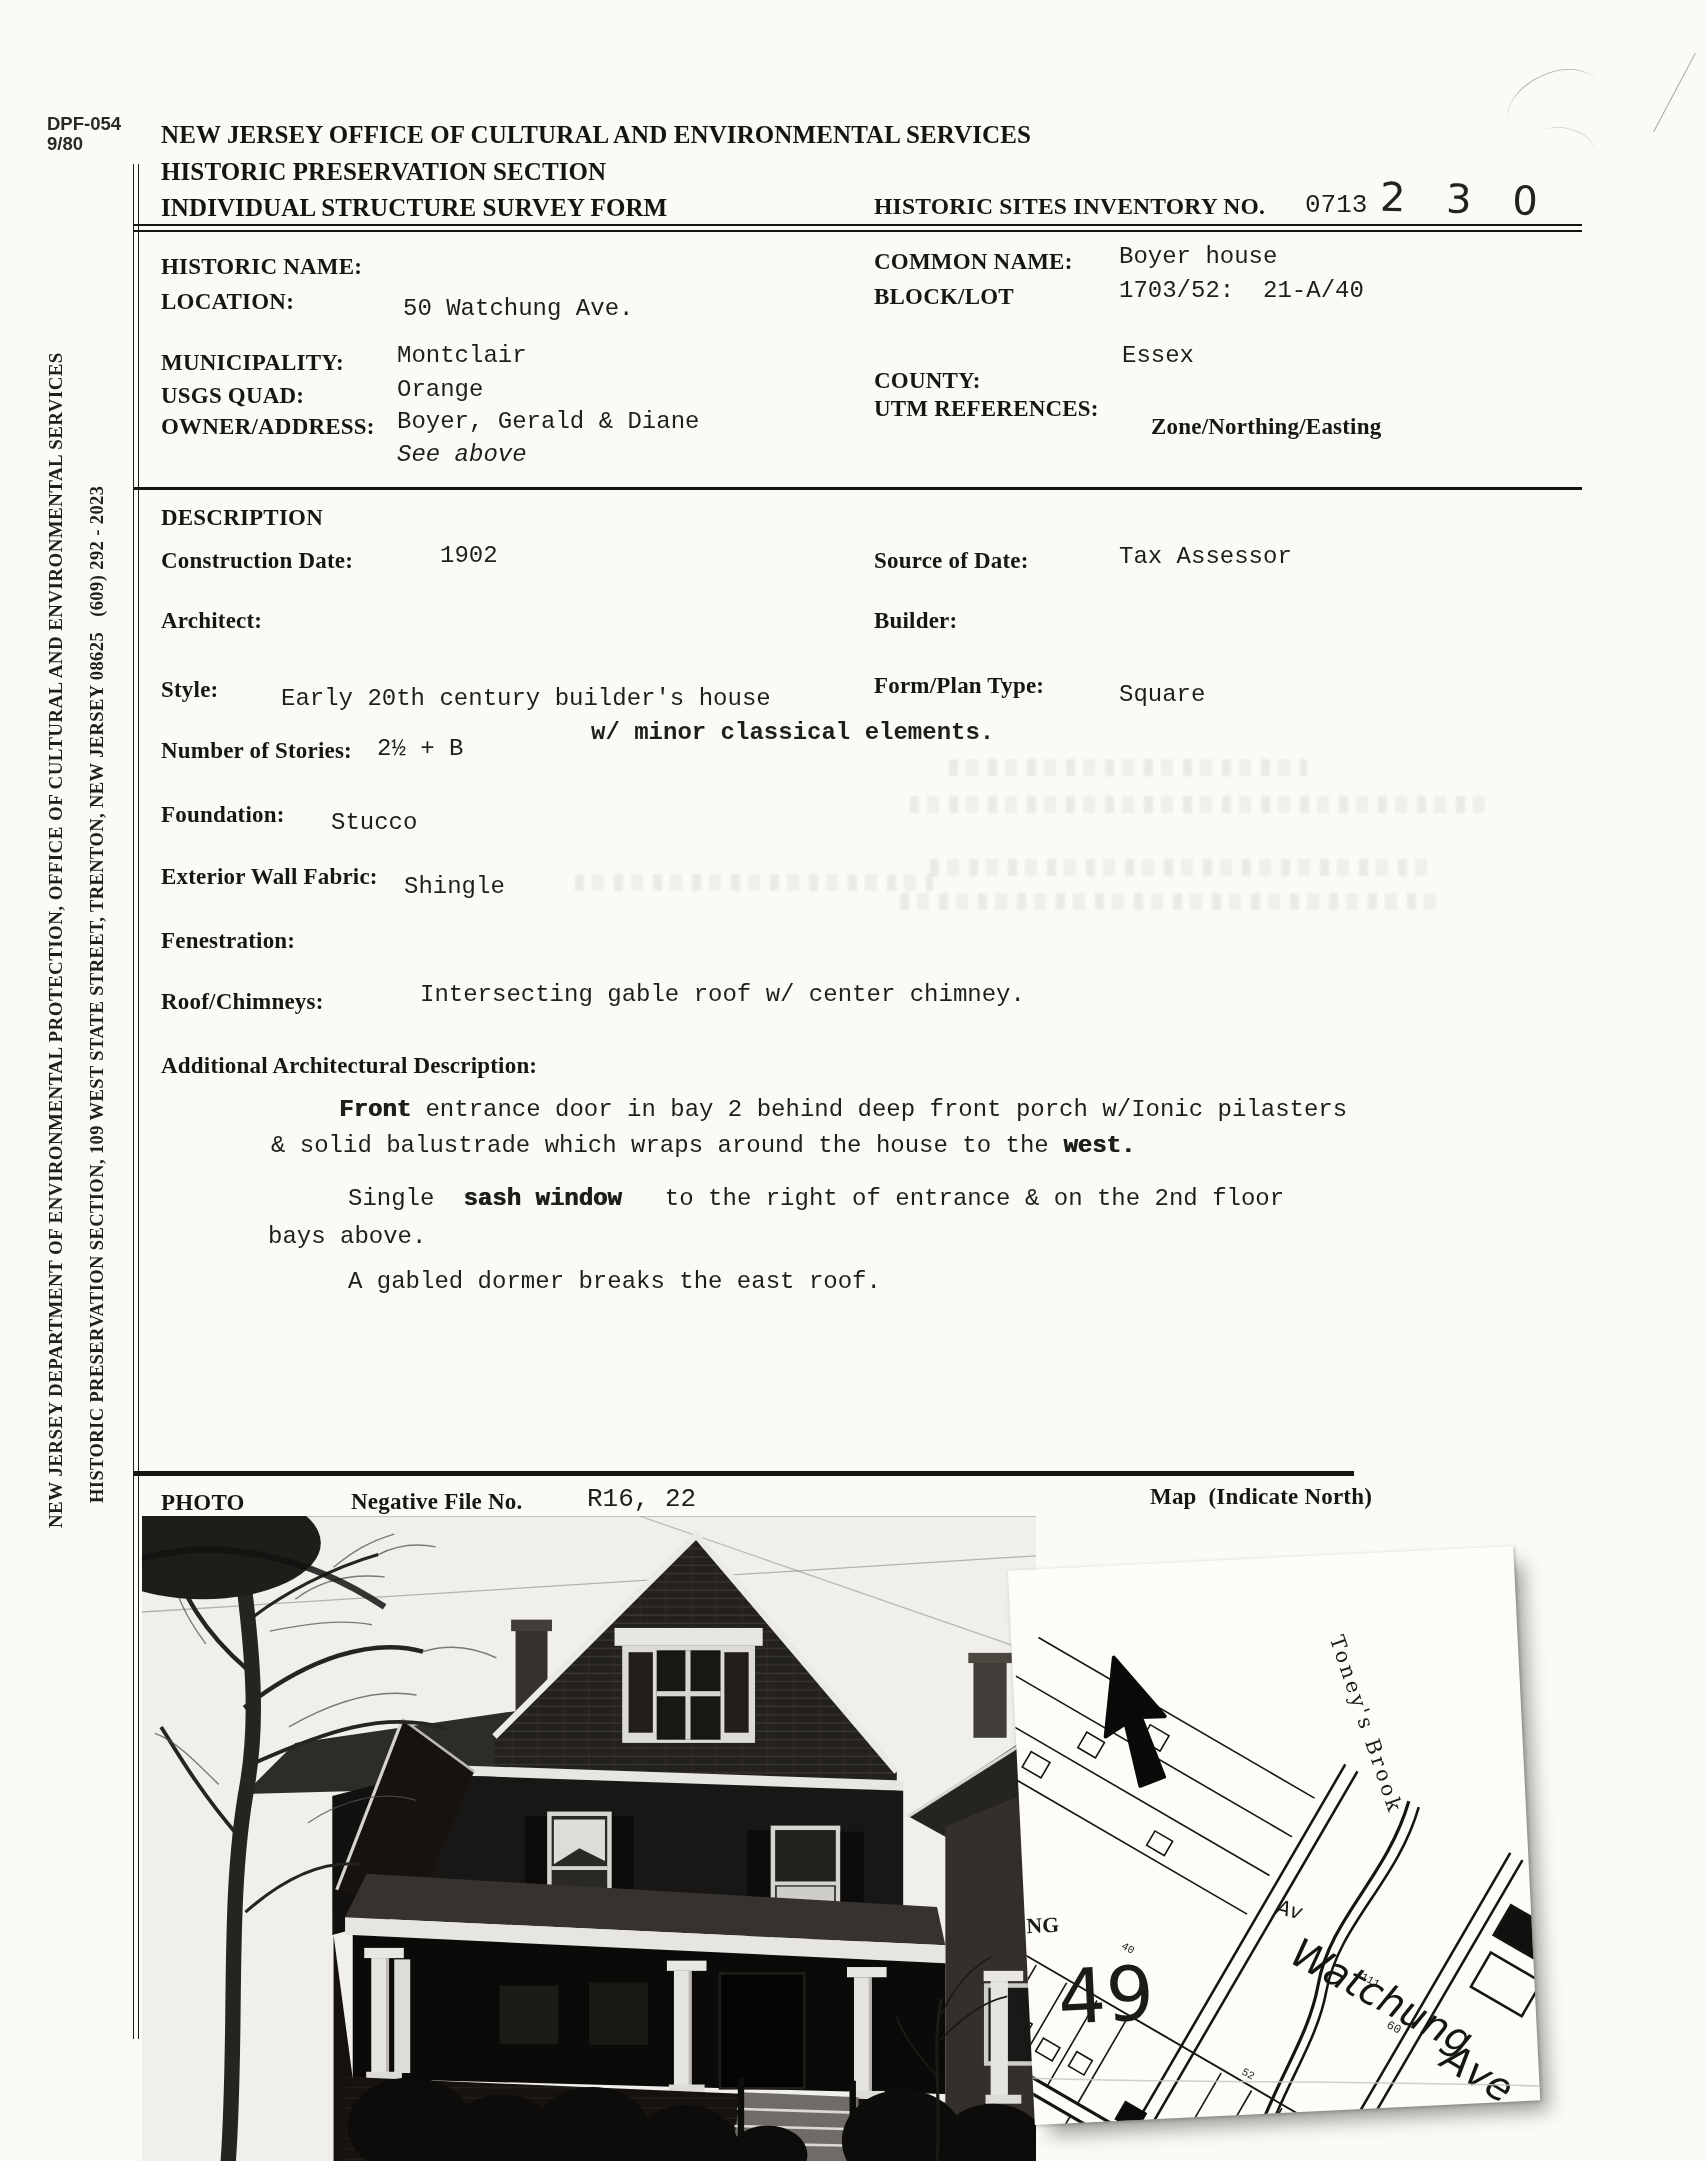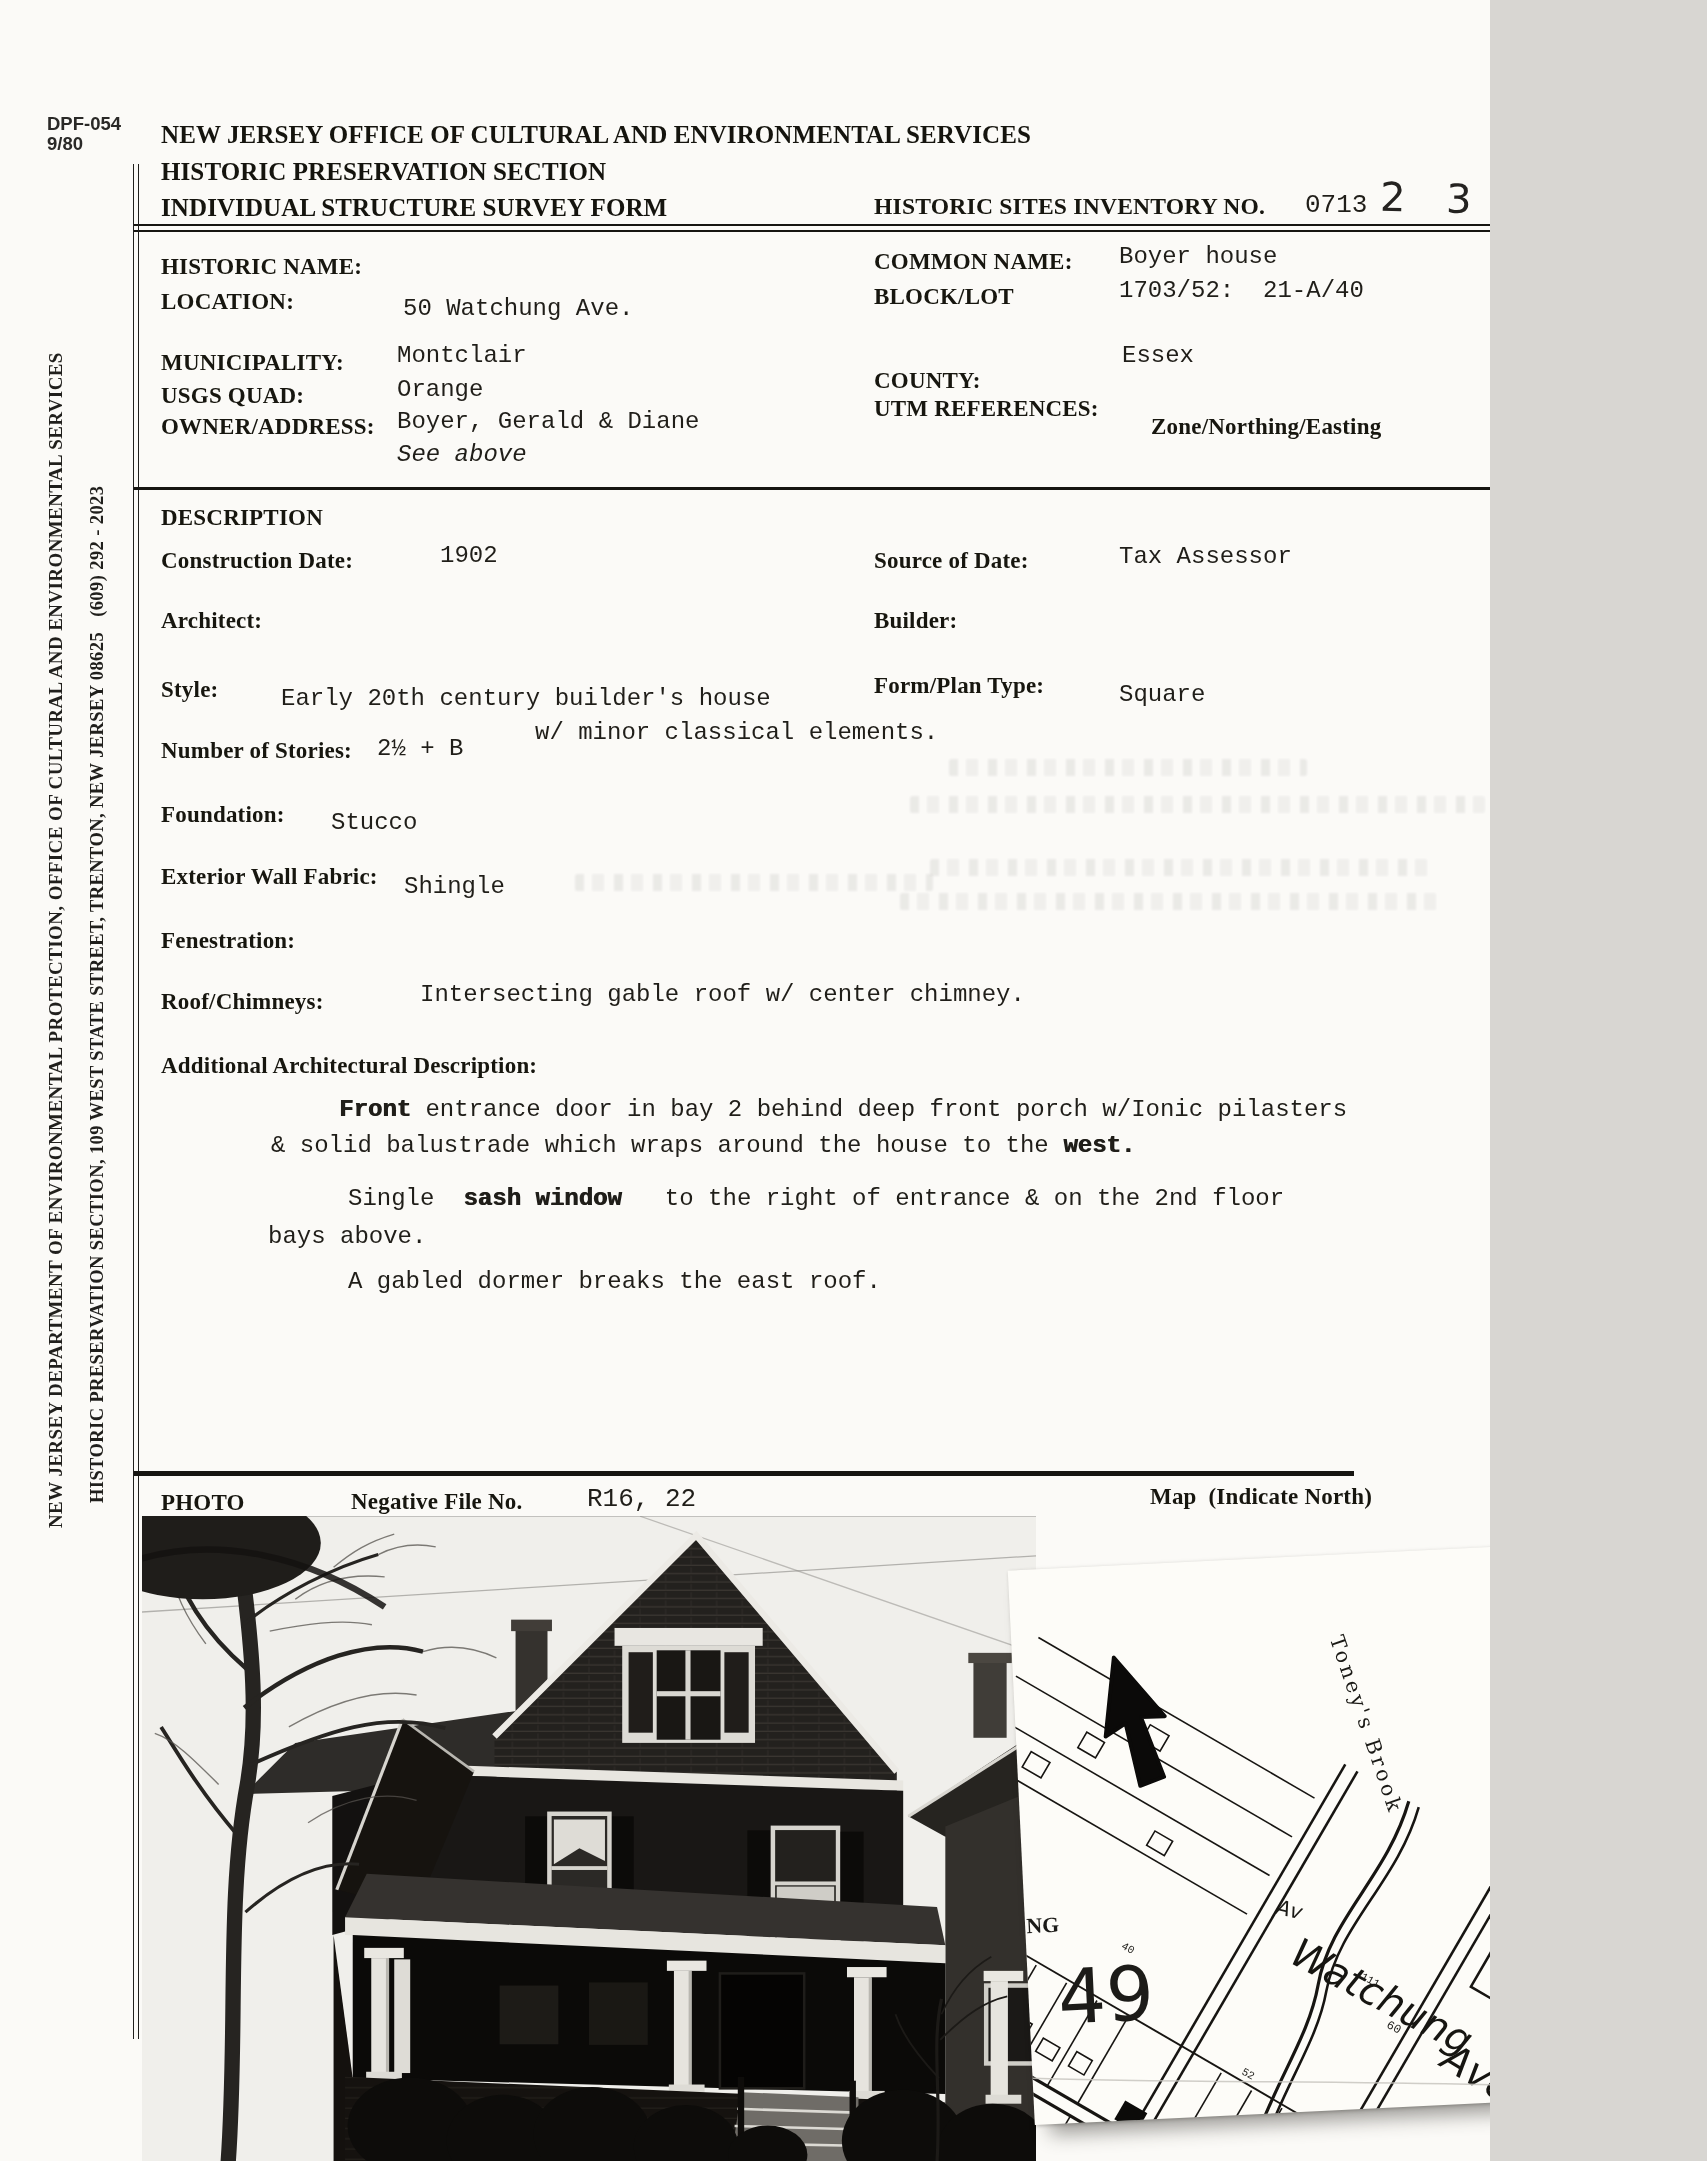--- a/index.html
+++ b/index.html
@@ -1,16 +1,16 @@
 <!DOCTYPE html>
 <html style="font-size:10.2px"><head>
 <meta charset="utf-8">
 <style>
   html,body{margin:0;padding:0;background:#d8d6d2;}
-  .page{position:relative;width:1490px;height:2161px;background:#fbfaf7;overflow:hidden;
+  .page{position:relative;width:1707px;height:2161px;background:#fbfaf7;overflow:hidden;
         font-family:"Liberation Serif",serif;color:#1b1a17;}
   .abs{position:absolute;}
   .lbl{font-weight:700;font-size:23px;letter-spacing:0.2px;white-space:pre;color:#17160f;}
   .h1{font-weight:700;font-size:25px;letter-spacing:0.1px;white-space:pre;color:#15140e;}
   .val{font-family:"Liberation Mono",monospace;font-size:24px;white-space:pre;color:#201e19;}
   .code{font-family:"Liberation Sans",sans-serif;font-weight:700;font-size:18.5px;line-height:20.4px;color:#2a2927;}
   .hand{font-family:"DejaVu Sans",sans-serif;}
   .rule{background:#161511;}
   .rule-double{border-top:2.6px solid #161511;border-bottom:2.6px solid #161511;height:3.8px;}
   .vline{border-left:1.9px solid #201f1c;border-right:1.9px solid #201f1c;width:3.8px;}
@@ -73,21 +73,21 @@
 
   <div class="abs lbl" style="left:161px;top:505px;">DESCRIPTION</div>
   <div class="abs lbl" style="left:161px;top:548px;">Construction Date:</div>
   <div class="abs val" style="left:440px;top:542px;">1902</div>
   <div class="abs lbl" style="left:874px;top:548px;">Source of Date:</div>
   <div class="abs val" style="left:1119px;top:543px;">Tax Assessor</div>
   <div class="abs lbl" style="left:161px;top:608px;">Architect:</div>
   <div class="abs lbl" style="left:874px;top:608px;">Builder:</div>
   <div class="abs lbl" style="left:161px;top:677px;">Style:</div>
   <div class="abs val" style="left:281px;top:685px;">Early 20th century builder's house</div>
-  <div class="abs val" style="left:535px;top:719px;font-weight:400;">w/ minor classical elements.</div>
+  <div class="abs val" style="left:591px;top:719px;font-weight:700;">w/ minor classical elements.</div>
   <div class="abs lbl" style="left:874px;top:673px;">Form/Plan Type:</div>
   <div class="abs val" style="left:1119px;top:681px;">Square</div>
   <div class="abs lbl" style="left:161px;top:738px;">Number of Stories:</div>
   <div class="abs val" style="left:377px;top:735px;">2½ + B</div>
   <div class="abs lbl" style="left:161px;top:802px;">Foundation:</div>
   <div class="abs val" style="left:331px;top:809px;">Stucco</div>
   <div class="abs lbl" style="left:161px;top:864px;">Exterior Wall Fabric:</div>
   <div class="abs val" style="left:404px;top:873px;">Shingle</div>
   <div class="abs lbl" style="left:161px;top:928px;">Fenestration:</div>
   <div class="abs lbl" style="left:161px;top:989px;">Roof/Chimneys:</div>

